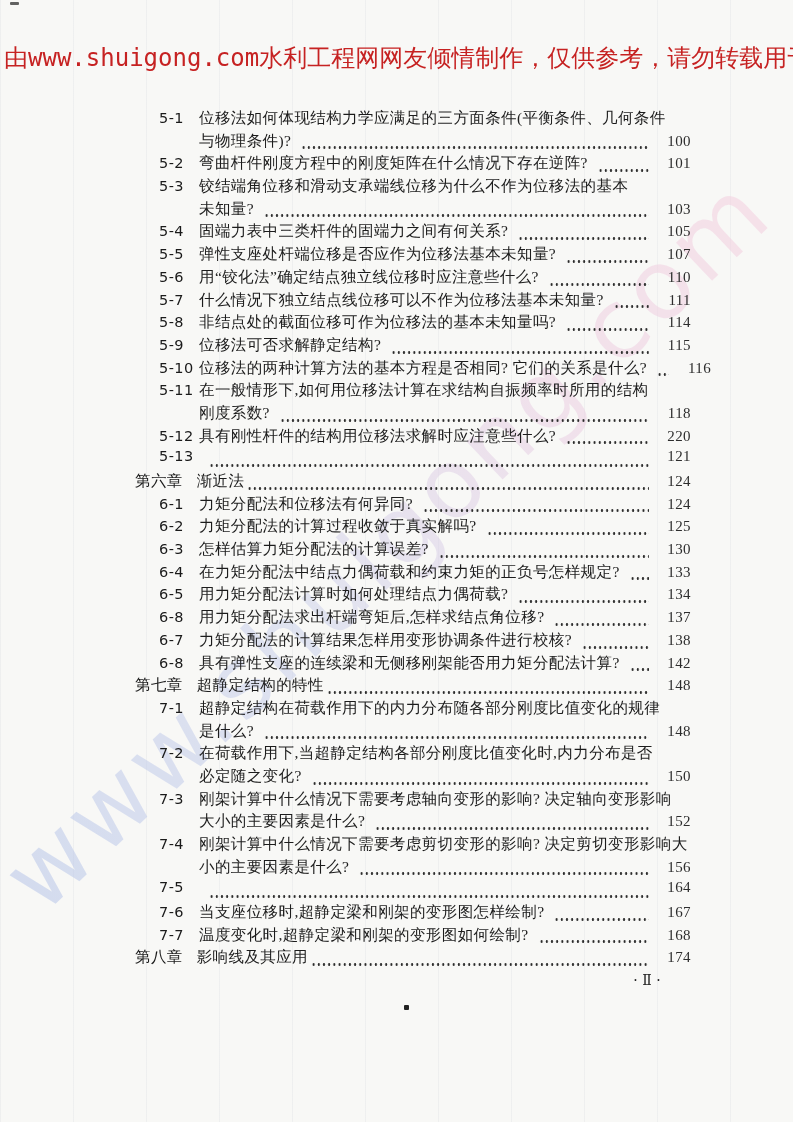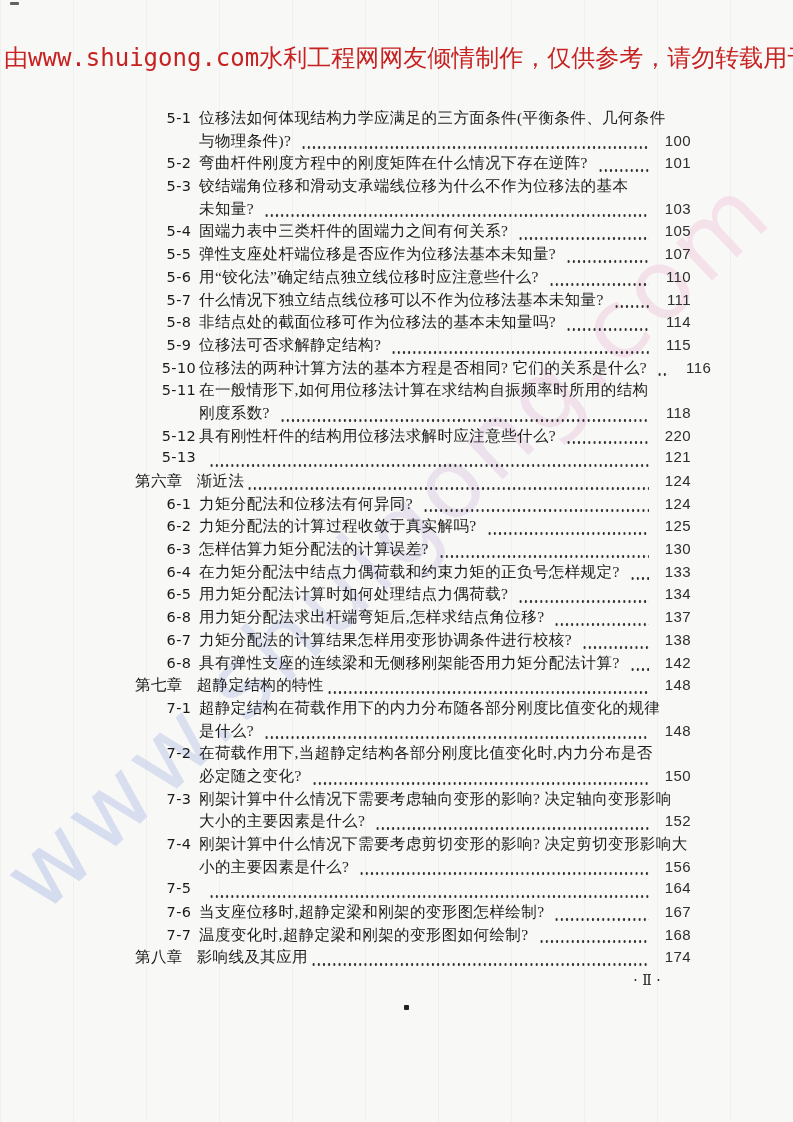--- a/index.html
+++ b/index.html
@@ -37,21 +37,21 @@
     position:absolute; left:135px; top:108px; width:556px;
   }
   .row {
     display:flex; align-items:baseline;
     height:22.7px;
     font-size:15.5px; letter-spacing:0.4px; color:#1c1c1c;
   }
   .num {
     flex:0 0 40px; margin-left:24px;
     font-family:"DejaVu Sans", sans-serif;
-    font-size:14.5px; color:#1a1a1a;text-align:center;
+    font-size:14.5px; color:#1a1a1a;
   }
   .txt { white-space:nowrap; }
   .chapter .num {
     flex:0 0 auto; margin-left:0; margin-right:14px;
     font-weight:normal; font-size:15.5px;
     font-family:"DejaVu Sans", sans-serif;
   }
   .chapter .txt {
     font-weight:normal;
     font-family:"DejaVu Sans", sans-serif;
@@ -61,21 +61,21 @@
     height:5px; align-self:flex-end;
     margin:0 8px 4px 10px;
     background-image:radial-gradient(circle, #2b2b2b 1.05px, rgba(0,0,0,0) 1.35px);
     background-size:5.2px 5px;
     background-repeat:repeat-x;
     background-position:0 1px;
   }
   .chapter .leader { margin-left:3px; }
   .pg {
     flex:0 0 34px; text-align:right;
-    font-family:Liberation Sans, sans-serif;
+    font-family:Liberation Serif, serif;
     font-size:15px; color:#2d2d2d;
   }
   .footer {
     position:absolute; top:972px; left:617px; width:60px;
     text-align:center; font-size:14px; color:#222;
     font-family:"DejaVu Serif", serif;
   }
   .speck {
     position:absolute; background:#222; border-radius:1px;
   }

